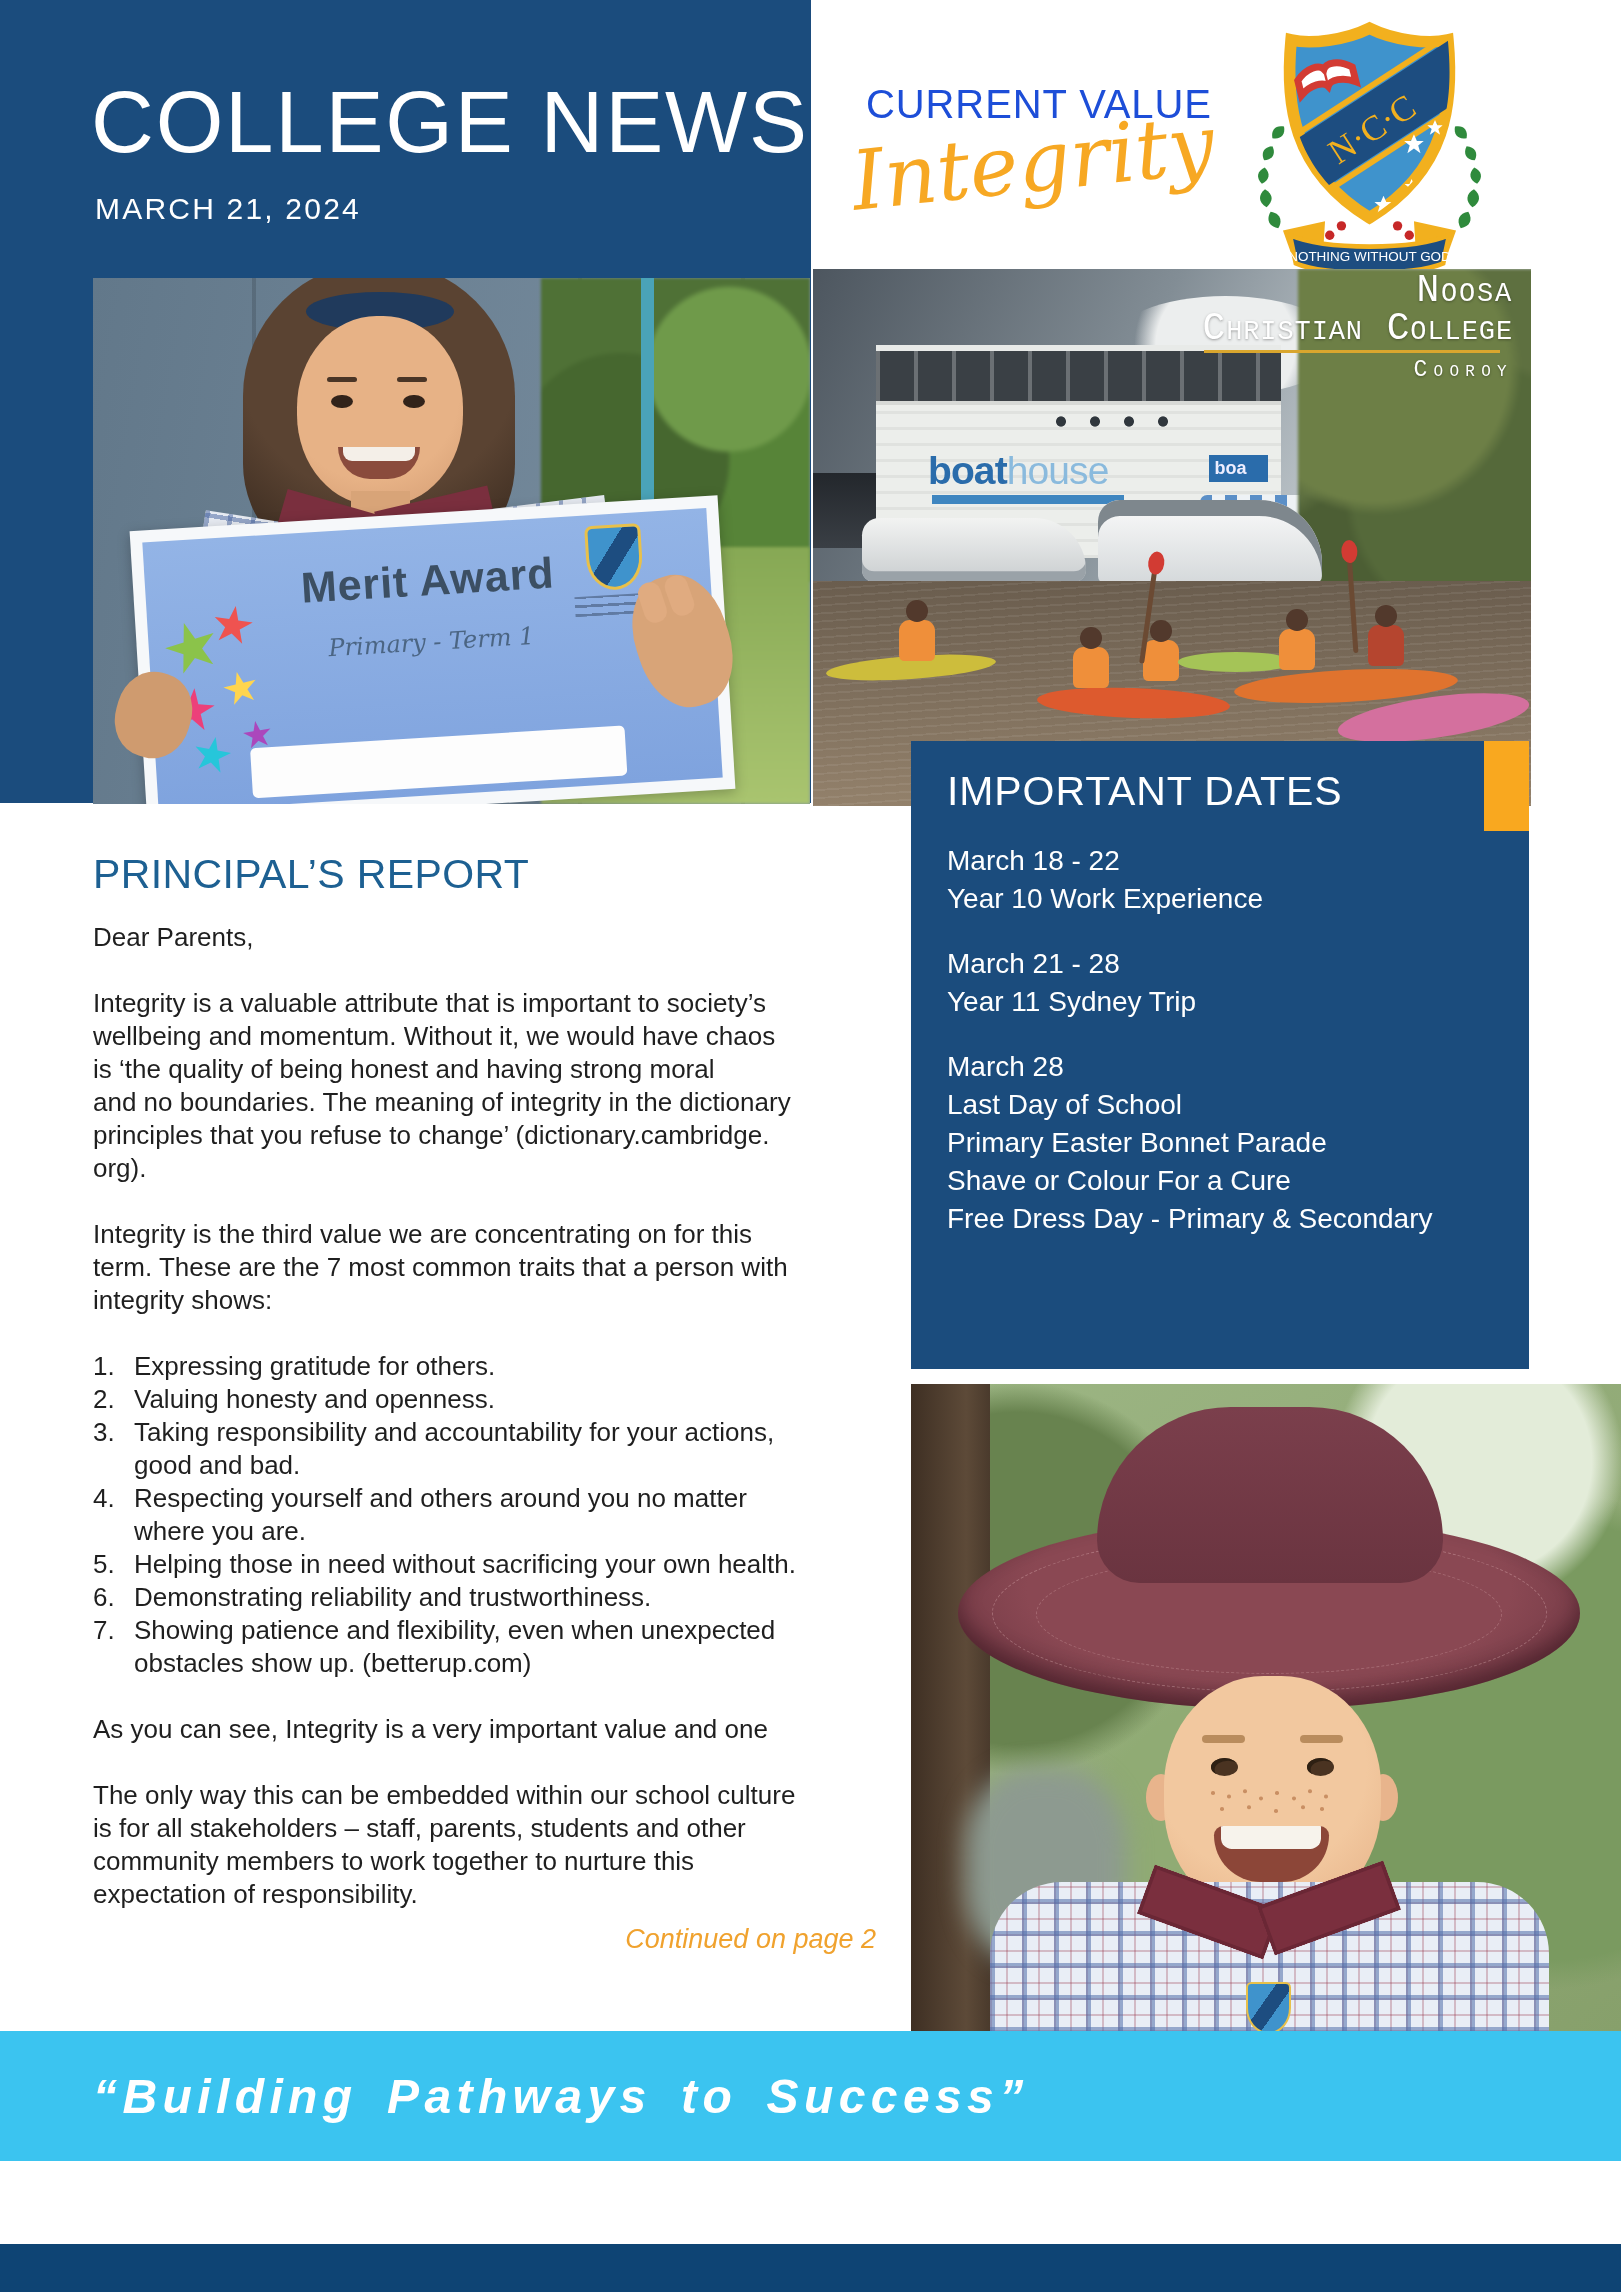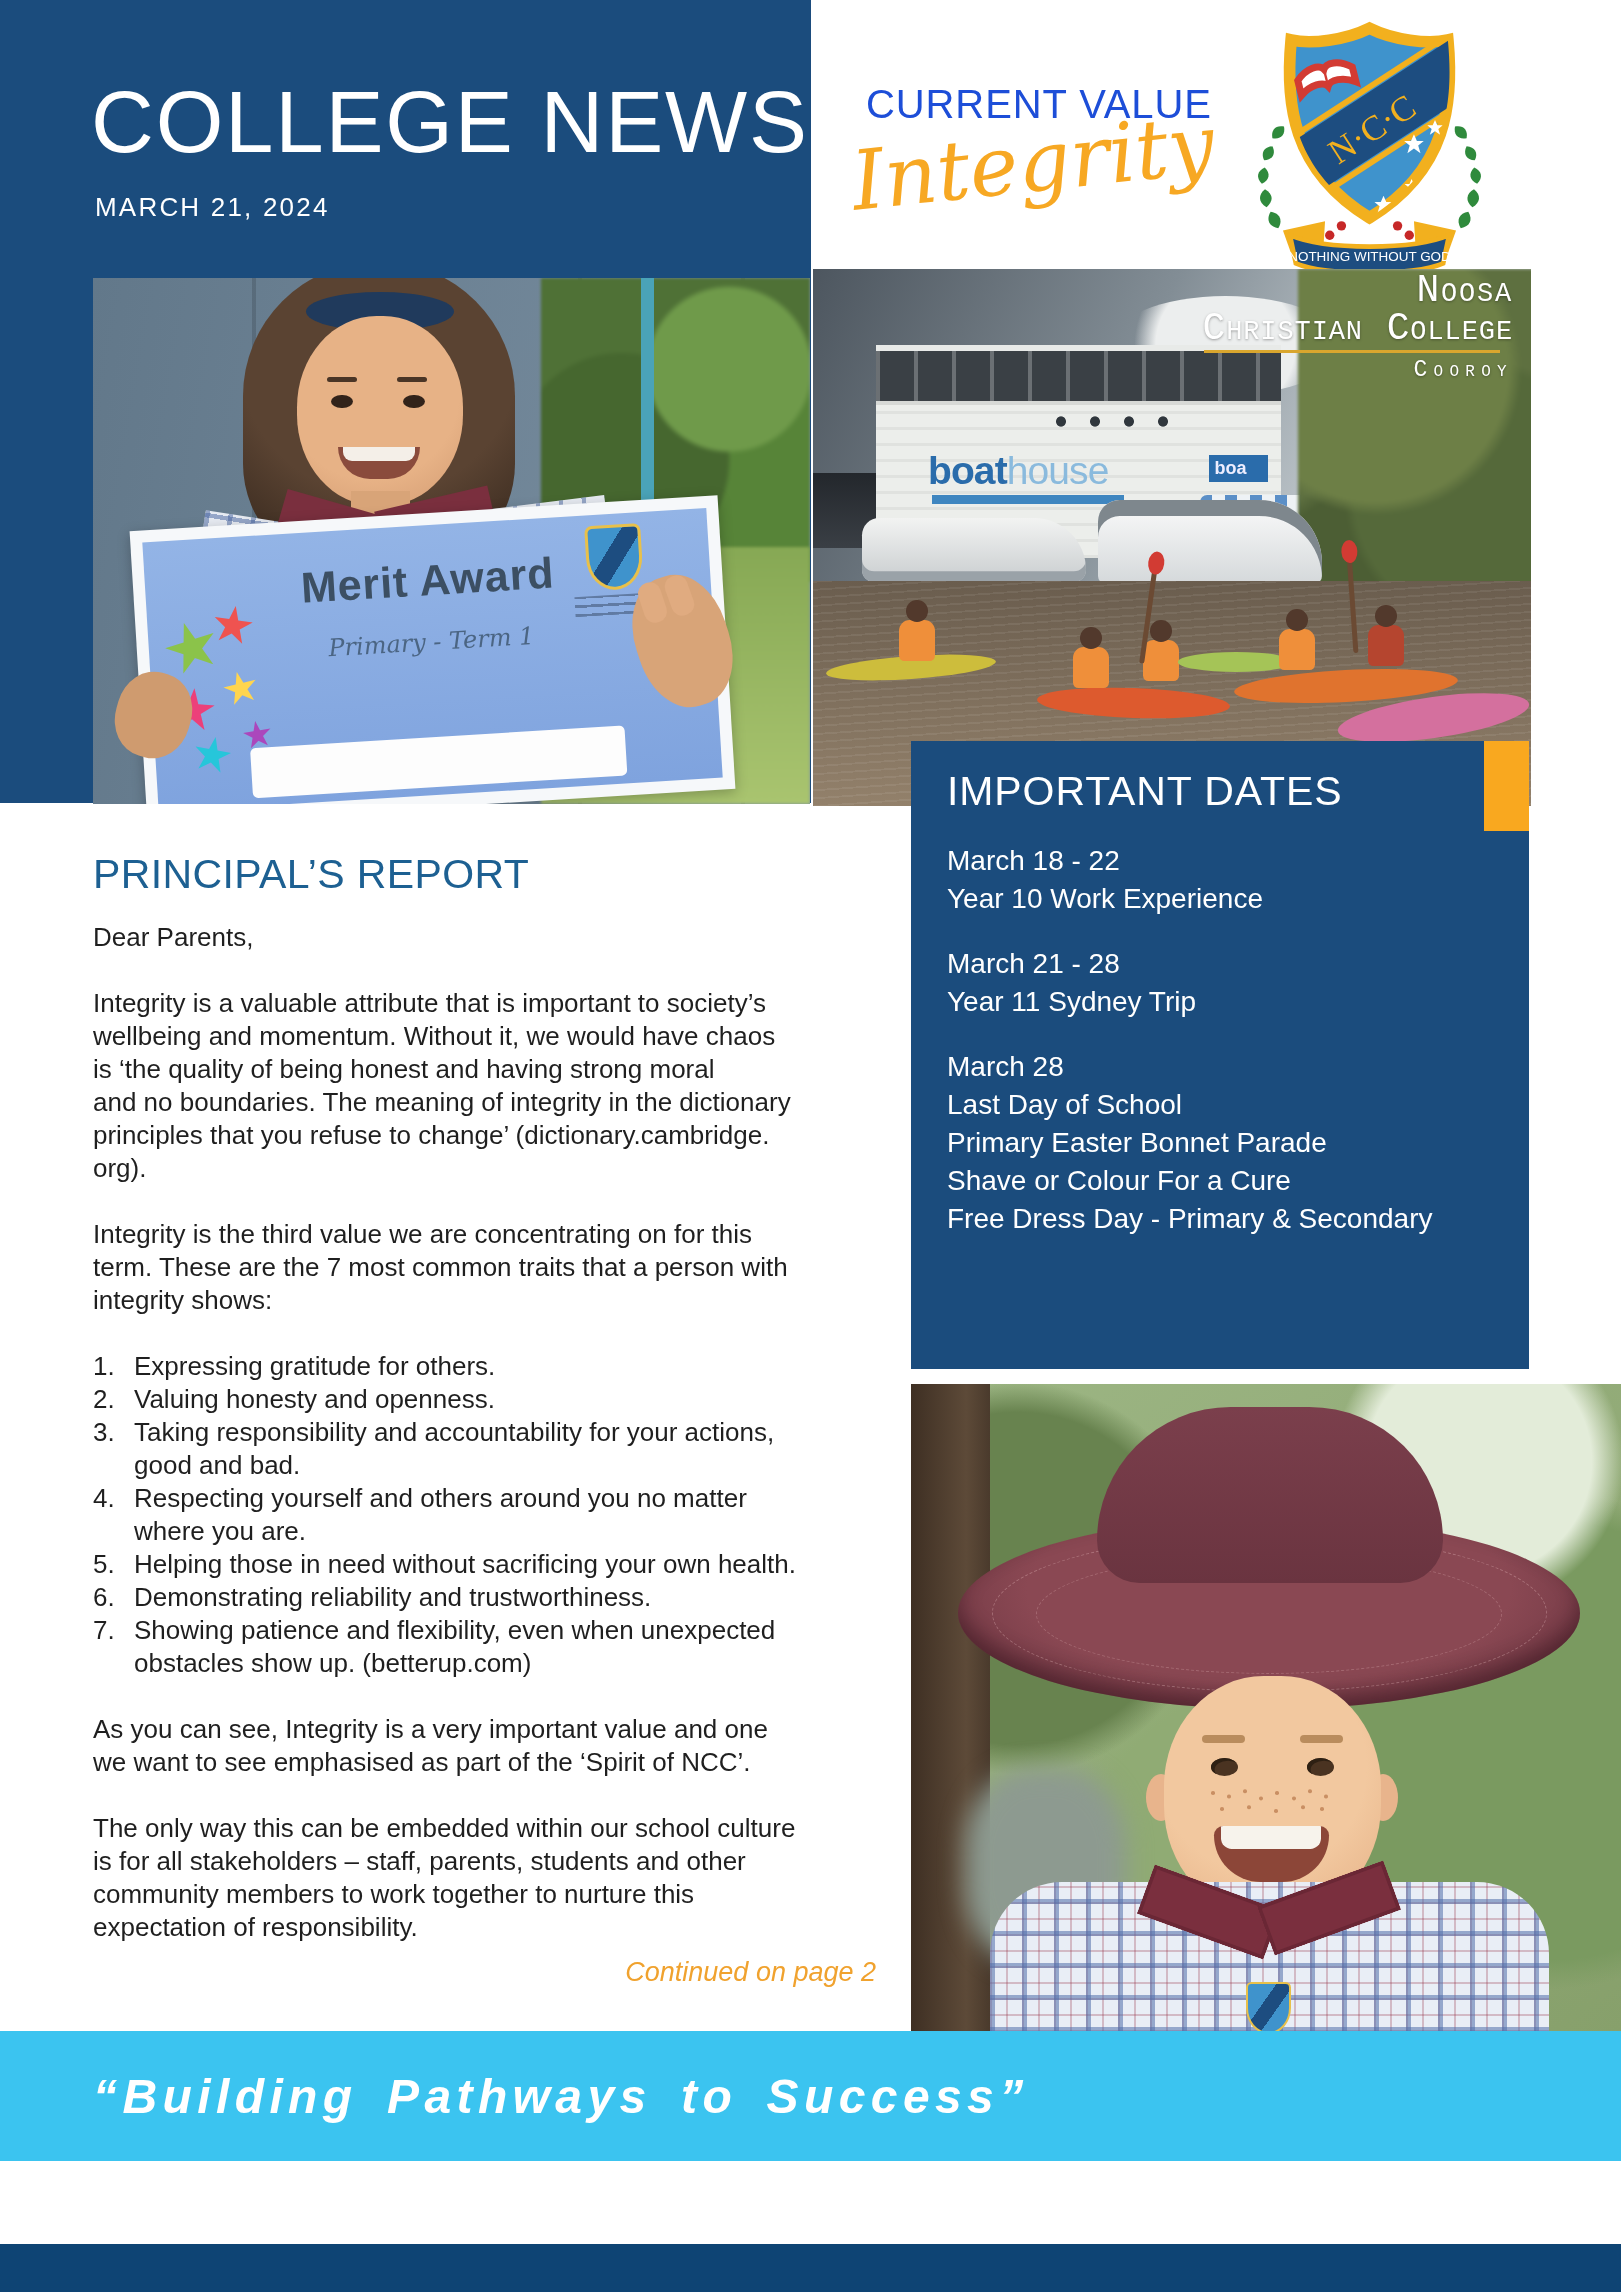--- a/index.html
+++ b/index.html
@@ -3,21 +3,21 @@
 <meta charset="utf-8">
 <style>
   html,body{margin:0;padding:0;background:#e8e8e8;}
   .page{position:relative;width:1621px;height:2293px;background:#ffffff;overflow:hidden;
         font-family:"Liberation Sans",sans-serif;-webkit-font-smoothing:antialiased;}
   .abs{position:absolute;}
 
   
   .masthead{left:0;top:0;width:811px;height:803px;background:#1b4c7d;}
   .mast-title{left:91px;top:72px;font-size:87px;font-weight:400;color:#fff;letter-spacing:1.8px;white-space:nowrap;}
-  .mast-date{left:95px;top:192px;font-size:26px;color:#fff;letter-spacing:2.2px;white-space:nowrap;}
+  .mast-date{left:95px;top:192px;font-size:30px;color:#fff;letter-spacing:2.2px;white-space:nowrap;}
 
   
   .cv-label{left:866px;top:82px;font-size:40px;letter-spacing:0.9px;color:#1d4ed8;white-space:nowrap;text-align:center;}
   .cv-value{left:851px;top:115px;font-size:82px;color:#f7a823;font-family:"DejaVu Serif",serif;
             font-style:italic;transform:rotate(-6deg);white-space:nowrap;}
 
   
   .crest{left:1252px;top:19.7px;width:235px;height:262px;}
 
   
@@ -407,21 +407,20 @@
           <span class="num">7.</span>
           <span>Showing patience and flexibility, even when unexpected</span>
         </div>
       <div class="bline">
           <span class="num"></span>
           <span>obstacles show up. (betterup.com)</span>
         </div>
     </div>
     <div class="rp">
       <div>As you can see, Integrity is a very important value and one</div>
-      <div>we want to see emphasised as part of the ‘Spirit of NCC’.</div>
     </div>
     <div class="rp" style="margin-bottom:0;">
       <div>The only way this can be embedded within our school culture</div>
       <div>is for all stakeholders – staff, parents, students and other</div>
       <div>community members to work together to nurture this</div>
       <div>expectation of responsibility.</div>
     </div>
     <div class="continued">Continued on page 2</div>
   </div>
 

